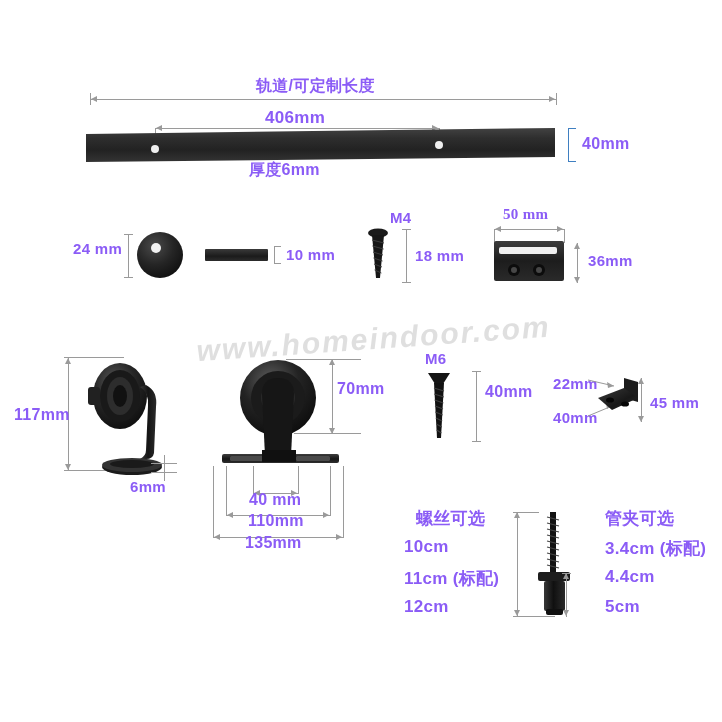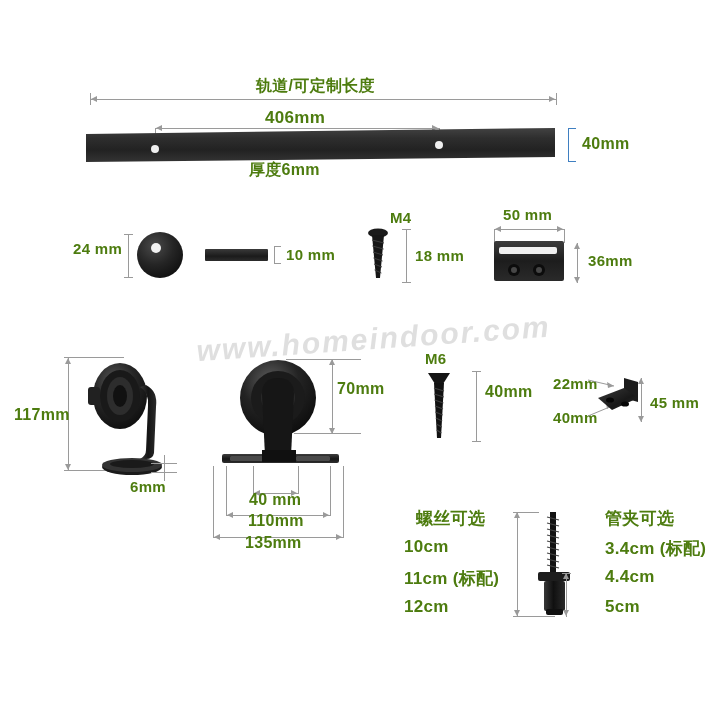--- a/index.html
+++ b/index.html
@@ -10,21 +10,21 @@
   #page {
     position: relative;
     width: 722px;
     height: 722px;
     background: #ffffff;
     font-family: "Liberation Sans", "DejaVu Sans", sans-serif;
     overflow: hidden;
   }
   .lbl {
     position: absolute;
-    color: #4d7c0f;
+    color: #8b5cf6;
     font-weight: bold;
     white-space: nowrap;
     letter-spacing: 0.3px;
   }
   .dimline {
     position: absolute;
     background: #9a9a9a;
   }
   .hline { height: 1px; }
   .vline { width: 1px; }
@@ -138,21 +138,21 @@
         <line x1="8.6" y1="42" x2="15.4" y2="45"></line>
       </g>
     </svg>
     <div class="dimline vline" style="left:406px; top:229px; height:54px;"></div>
     <div class="dimline hline" style="left:402px; top:229px; width:9px;"></div>
     <div class="dimline hline" style="left:402px; top:282px; width:9px;"></div>
     <div class="lbl" style="left:415px; top:247px; font-size:15px;">18 mm</div>
   </div>
 
   <div>
-    <div class="lbl" style="left:503px; top:206px; font-size:15px;">50 mm</div>
+    <div class="lbl" style="left:503px; top:206px; font-size:15px;font-family:Liberation Serif, serif;">50 mm</div>
     <div class="dimline hline" style="left:494px; top:229px; width:70px;"></div>
     <div class="arrowL" style="left:495px; top:226px;"></div>
     <div class="arrowR" style="left:557px; top:226px;"></div>
     <div class="dimline vline" style="left:494px; top:229px; height:14px;"></div>
     <div class="dimline vline" style="left:564px; top:229px; height:14px;"></div>
 
     <svg style="position:absolute; left:494px; top:241px;" width="72" height="42">
       <defs>
         <linearGradient id="stG" x1="0" y1="0" x2="0" y2="1">
           <stop offset="0%" stop-color="#3c3c3c"></stop>

